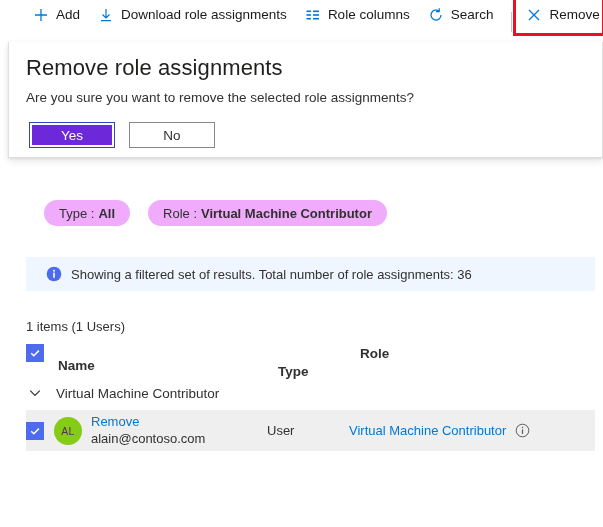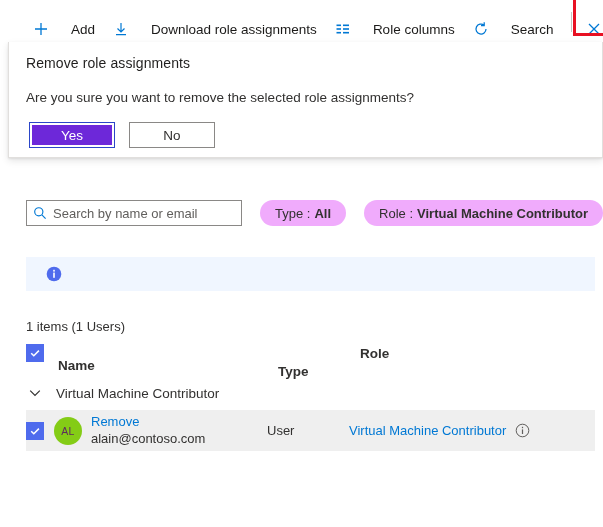--- a/index.html
+++ b/index.html
@@ -24,29 +24,28 @@
     width: 603px;
     height: 44px;
     background: #ffffff;
     display: flex;
     align-items: center;
     padding-left: 26px;
     box-sizing: border-box;
   }
   .cmd {
     display: flex;
-    align-items: flex-end;
+    align-items: flex-start;
     height: 30px;
     padding: 0 7px;
     margin-right: 4px;
     cursor: pointer;
     white-space: nowrap;
     color: #1b1a19;
     font-size: 13.5px;
-    gap: 15px;
   }
   .cmd .ci {
     width: 16px; height: 16px;
     margin-right: 7px;
     display: inline-flex;
     align-items: center;
     justify-content: center;
     color: #0078d4;
     flex: none;
   }
@@ -82,21 +81,21 @@
     background: #ffffff;
     border: 1px solid #e1dfdd;
     border-top: none;
     box-sizing: border-box;
     box-shadow: 0 3.2px 7.2px rgba(0,0,0,0.10), 0 0.6px 1.8px rgba(0,0,0,0.08);
     z-index: 20;
   }
   .confirm-title {
     position: absolute;
     left: 17px; top: 13px;
-    font-size: 14px;
+    font-size: 22px;
     font-weight: 400;
     color: #201f1e;
     letter-spacing: 0.1px;
   }
   .confirm-text {
     position: absolute;
     left: 17px; top: 48px;
     font-size: 13.5px;
     color: #323130;
   }
@@ -403,49 +402,41 @@
 <div class="confirm-panel">
   <div class="confirm-title">Remove role assignments</div>
   <div class="confirm-text">Are you sure you want to remove the selected role assignments?</div>
   <div class="btnrow">
     <button class="btn btn-primary">Yes</button>
     <button class="btn btn-default">No</button>
   </div>
 </div>
 
 <div class="filter-row">
-  <div class="searchbox">
-    <span class="si">
-      <svg width="14" height="14" viewBox="0 0 14 14">
-        <circle cx="5.8" cy="5.8" r="4.1" stroke="#0078d4" stroke-width="1.15" fill="none"></circle>
-        <path d="M8.9 8.9L12.6 12.6" stroke="#0078d4" stroke-width="1.15" fill="none"></path>
-      </svg>
-    </span>
-    <input type="text" placeholder="Search by name or email" style="">
-  </div>
 
   <div class="chip">
     <span>Type :</span>
     <b>All</b>
   </div>
 
   <div class="chip">
     <span>Role :</span>
     <b>Virtual Machine Contributor</b>
   </div>
 </div>
 
 <div class="infobanner">
   <span class="ii">
     <svg width="16" height="16" viewBox="0 0 16 16">
       <circle cx="8" cy="8" r="7.3" fill="#4f6bed"></circle>
       <rect x="7.2" y="6.6" width="1.6" height="5.2" fill="#ffffff"></rect>
       <rect x="7.2" y="3.8" width="1.6" height="1.8" fill="#ffffff"></rect>
     </svg>
   </span>
+  <span>Showing a filtered set of results. Total number of role assignments: 36</span>
 </div>
 
 <div class="items-count">1 items (1 Users)</div>
 
 <div class="list-header">
   <span class="chk chk-on">
     <svg width="12" height="12" viewBox="0 0 12 12">
         <path d="M2.2 6.2l2.6 2.6L9.9 3.6" stroke="#ffffff" stroke-width="1.5" fill="none"></path>
       </svg>
   </span>

